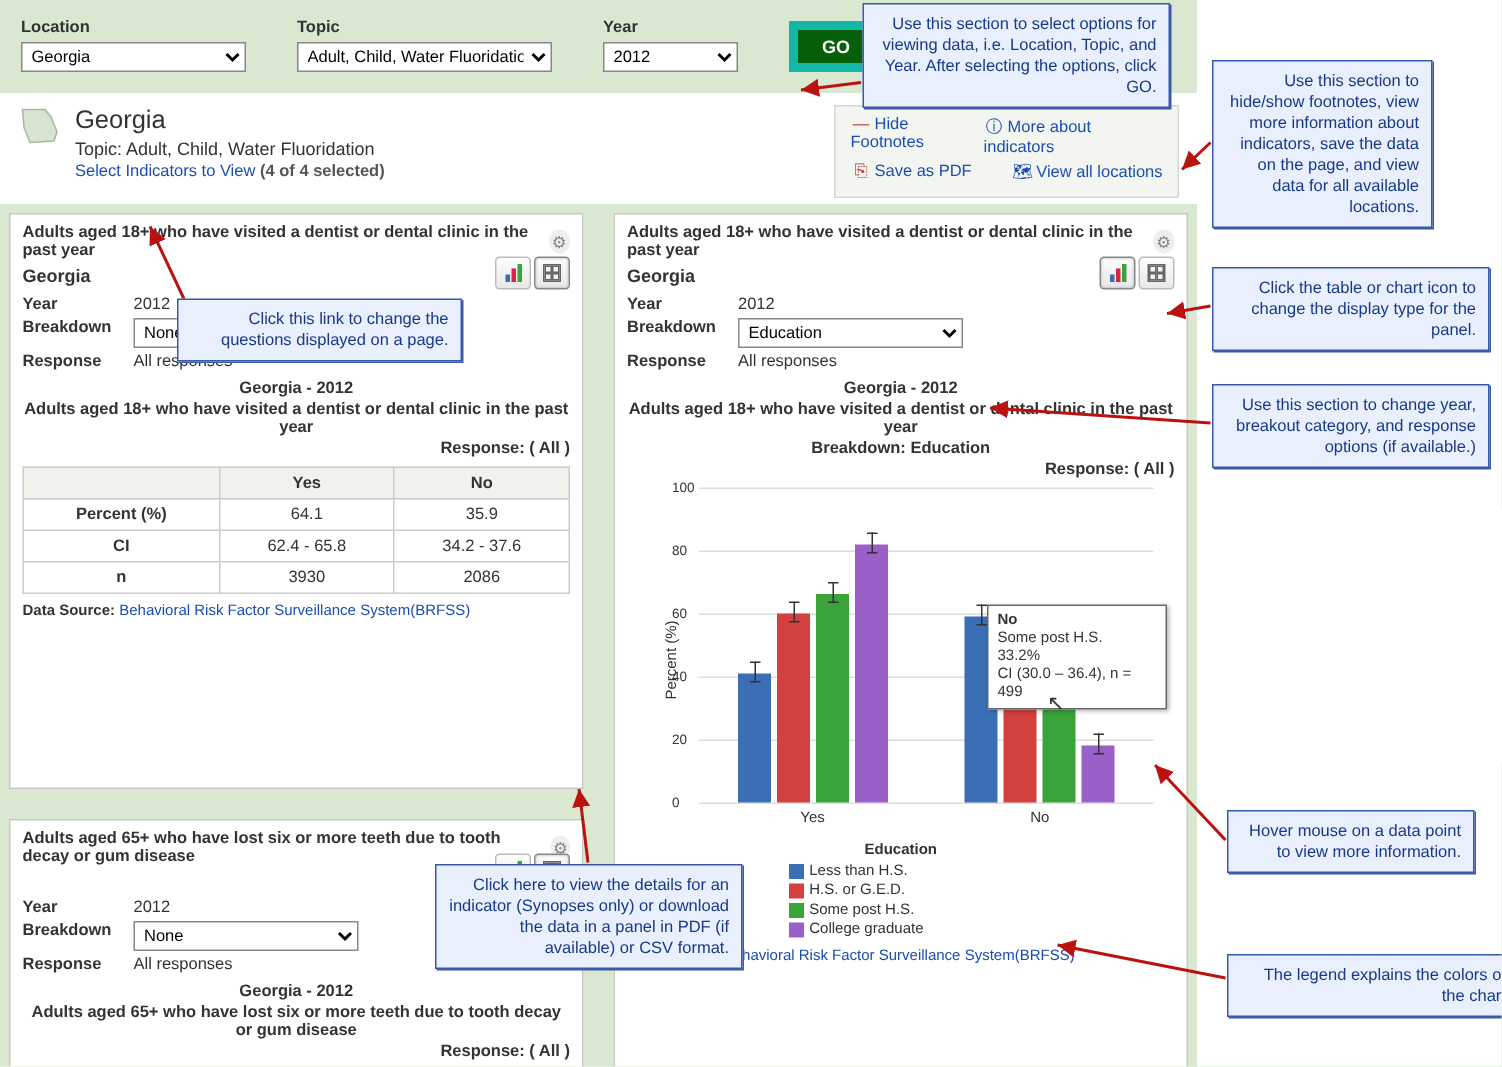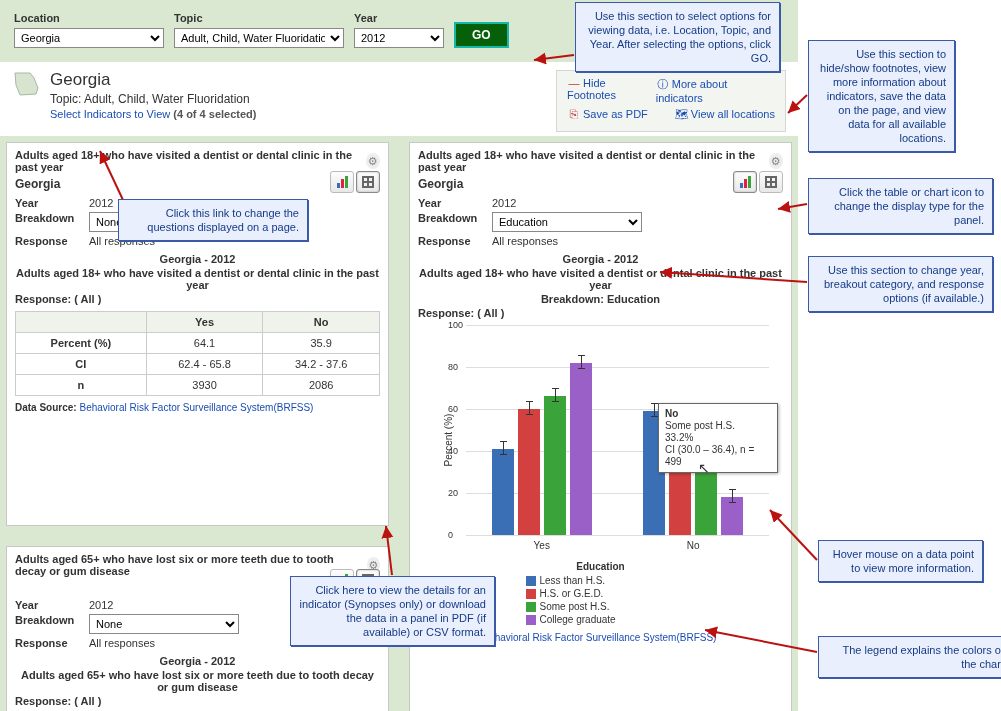--- a/index.html
+++ b/index.html
@@ -11,41 +11,41 @@
     color: #333;
     position: relative;
     width: 1001px;
     height: 711px;
     overflow: hidden;
   }
   .topbar {
     background: #dae8d2;
     padding: 12px 14px 14px 14px;
     display: flex;
-    gap: 10px;
+    gap: 34px;
     align-items: flex-end;
     width: 798px;
   }
   .topbar .field label {
     display: block;
     font-weight: bold;
     margin-bottom: 4px;
     font-size: 11px;
   }
   select {
     font-size: 11px;
     background: #fff;
     border: 1px solid #888;
     height: 20px;
     padding: 1px 2px;
   }
   .go-btn {
     background: #065f09;
     color: #fff;
-    border: 2px solid #14b8a6;
+    border: 6px solid #14b8a6;
     font-weight: bold;
     padding: 4px 16px;
     font-size: 12px;
     cursor: pointer;
   }
   .header-row {
     display: flex;
     width: 798px;
     padding: 8px 12px 4px 12px;
     align-items: flex-start;
@@ -134,21 +134,21 @@
   .bars-mini { display:flex; gap:1px; align-items:flex-end; height:12px;}
   .bars-mini span { width:3px; }
   .bm1{height:5px;background:#3b6fb5;} .bm2{height:9px;background:#d24;} .bm3{height:12px;background:#3aa33a;}
   .tbl-mini { width:12px; height:12px; border:1px solid #666; display:grid; grid-template-columns:1fr 1fr; grid-template-rows:1fr 1fr;}
   .tbl-mini div{border:0.5px solid #666;}
   .meta-row { display:flex; gap:8px; margin:3px 0; font-size:11px;}
   .meta-row .lbl { font-weight:bold; width:66px;}
   .meta-row select { width: 150px; }
   .ctitle { text-align:center; font-weight:bold; margin:6px 0 2px 0; font-size:11px;}
   .csub { text-align:center; font-weight:bold; font-size:11px; margin:0 0 2px 0;}
-  .csub2 { text-align:left; font-size:11px; margin:0 0 6px 0; font-weight:bold;}
+  .csub2 { text-align:right; font-size:11px; margin:0 0 6px 0; font-weight:bold;}
 
   table.dt {
     width: 100%;
     border-collapse: collapse;
     font-size: 11px;
     margin-top: 4px;
   }
   table.dt th, table.dt td {
     border: 1px solid #ccc;
     padding: 4px 6px;

